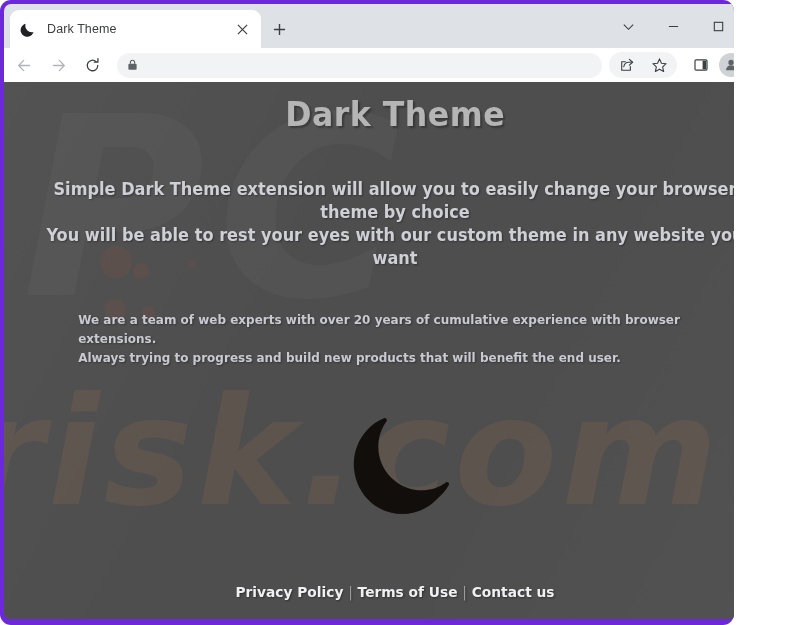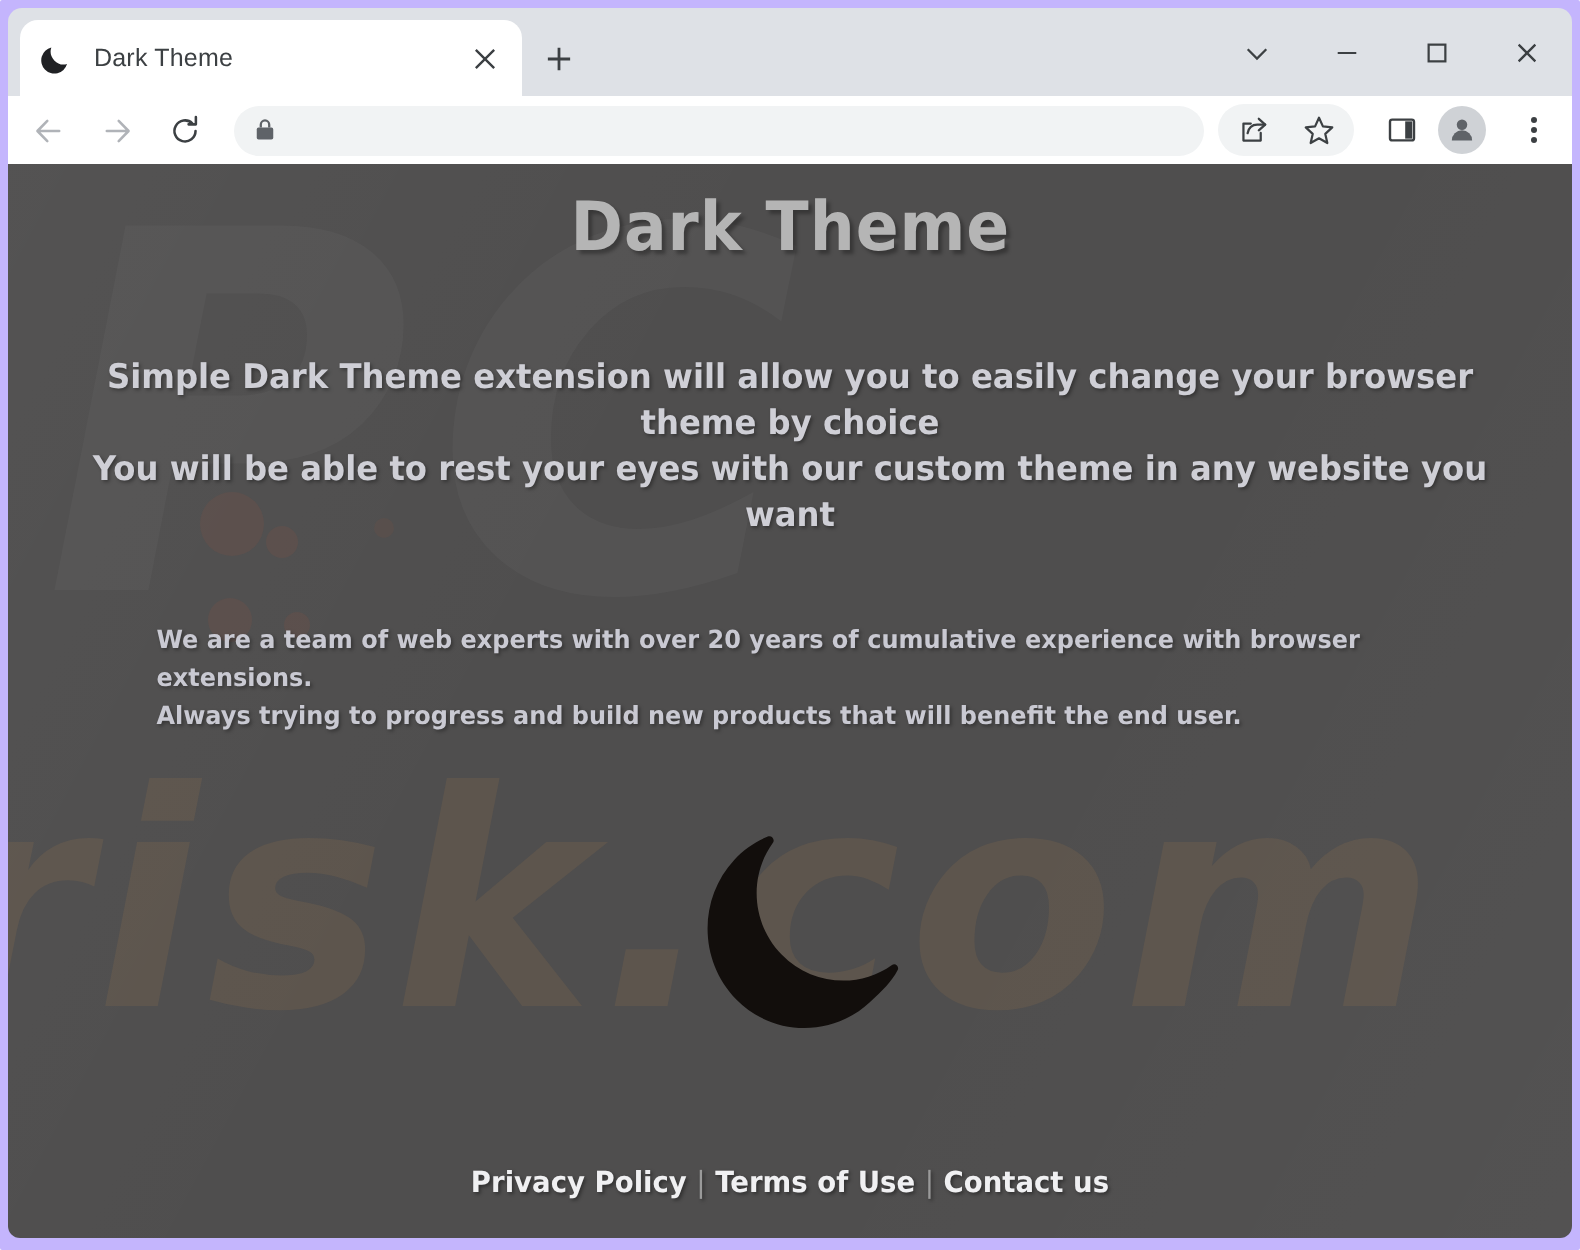--- a/index.html
+++ b/index.html
@@ -11,25 +11,25 @@
     width: 790px;
     height: 625px;
     overflow: hidden;
     font-family: "Liberation Sans", sans-serif;
   }
 
   
   .window {
     position: absolute;
     left: 0; top: 0;
-    width: 790px;
+    width: 734px;
     height: 625px;
-    background: #c4b5fd;
+    background: #6d28d9;
     box-sizing: border-box;
-    border-radius: 1px;
+    border-radius: 11px;
     overflow: hidden;
   }
 
   
   .titlebar {
     position: absolute;
     left: 4px; top: 4px;
     width: 782px;
     height: 44px;
     background: #dee1e6;

